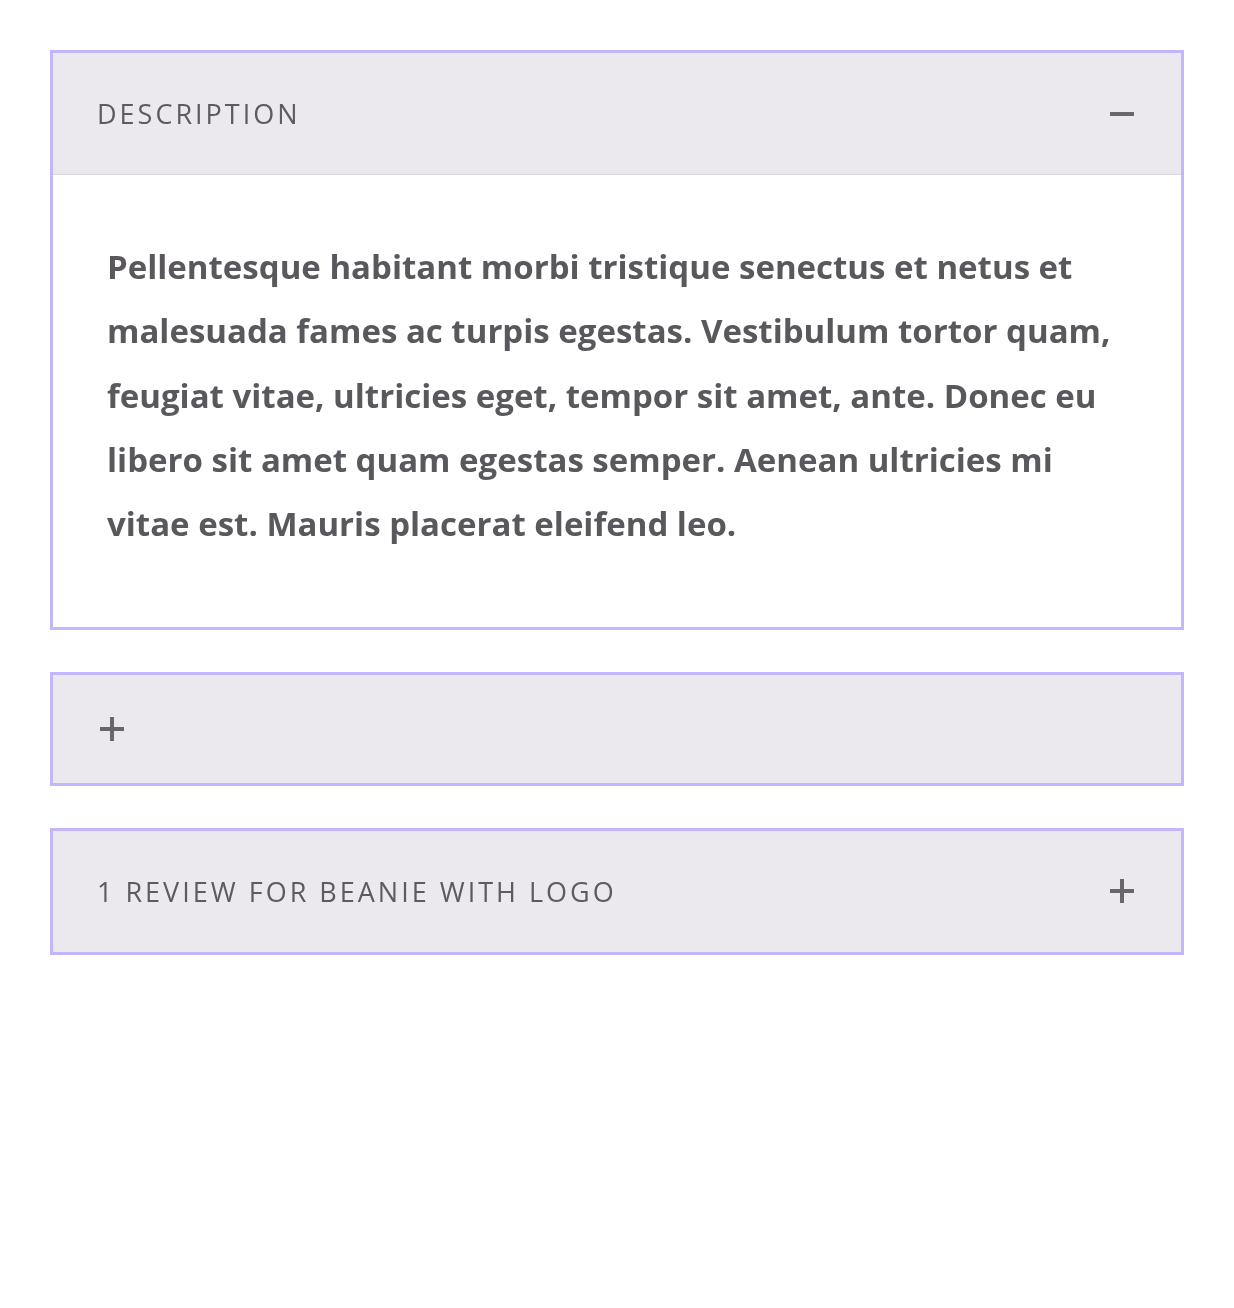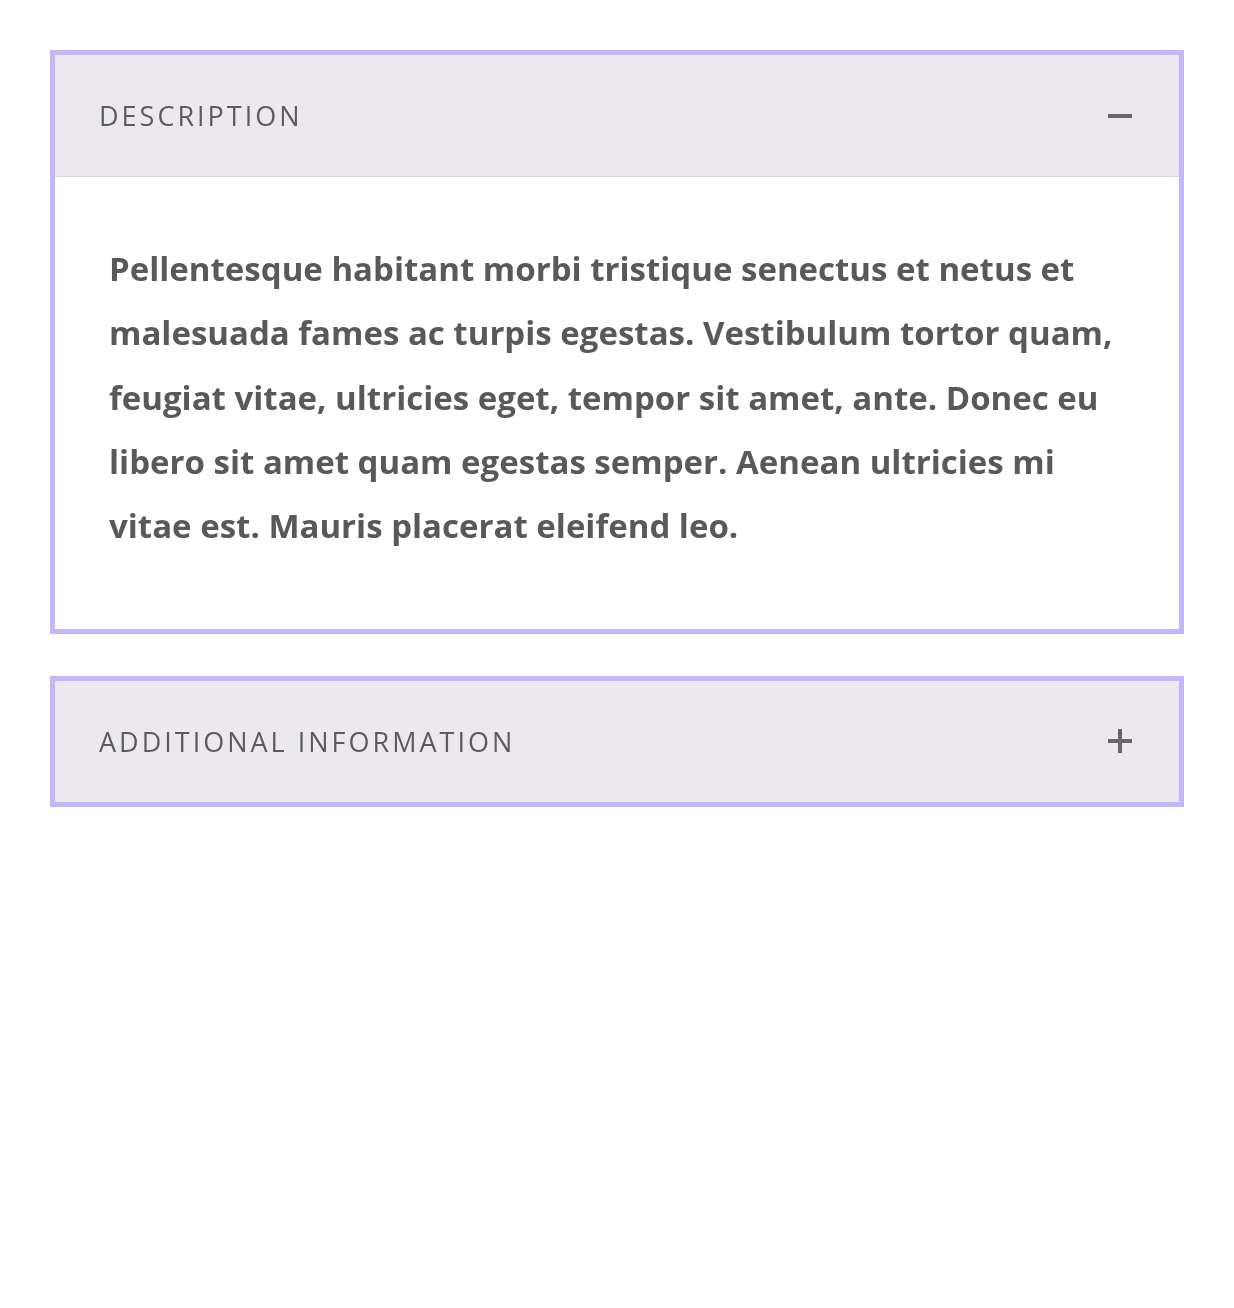--- a/index.html
+++ b/index.html
@@ -12,21 +12,21 @@
       background: #ffffff;
       padding: 50px;
       width: 1234px;
     }
     .accordion {
       display: flex;
       flex-direction: column;
       gap: 42px;
     }
     .accordion-item {
-      border: 5px solid #c4b5fd;
+      border: 3px solid #c4b5fd;
     }
     .accordion-header {
       background: #ebe9ed;
       padding: 42px 44px;
       display: flex;
       justify-content: space-between;
       align-items: center;
       cursor: pointer;
     }
     .accordion-title {
@@ -100,21 +100,28 @@
         <span class="minus-icon"></span>
       </span>
     </div>
     <div class="accordion-content">
       <p>Pellentesque habitant morbi tristique senectus et netus et malesuada fames ac turpis egestas. Vestibulum tortor quam, feugiat vitae, ultricies eget, tempor sit amet, ante. Donec eu libero sit amet quam egestas semper. Aenean ultricies mi vitae est. Mauris placerat eleifend leo.</p>
     </div>
   </div>
 
   <div class="accordion-item">
     <div class="accordion-header">
-      <span class="accordion-title">ADDITIONAL INFORMATION</span>
       <span class="accordion-icon">
         <span class="plus-icon"></span>
       </span>
     </div>
   </div>
 
+  <div class="accordion-item">
+    <div class="accordion-header">
+      <span class="accordion-title">1 REVIEW FOR BEANIE WITH LOGO</span>
+      <span class="accordion-icon">
+        <span class="plus-icon"></span>
+      </span>
+    </div>
+  </div>
 
 </div>
 
 </body></html>

